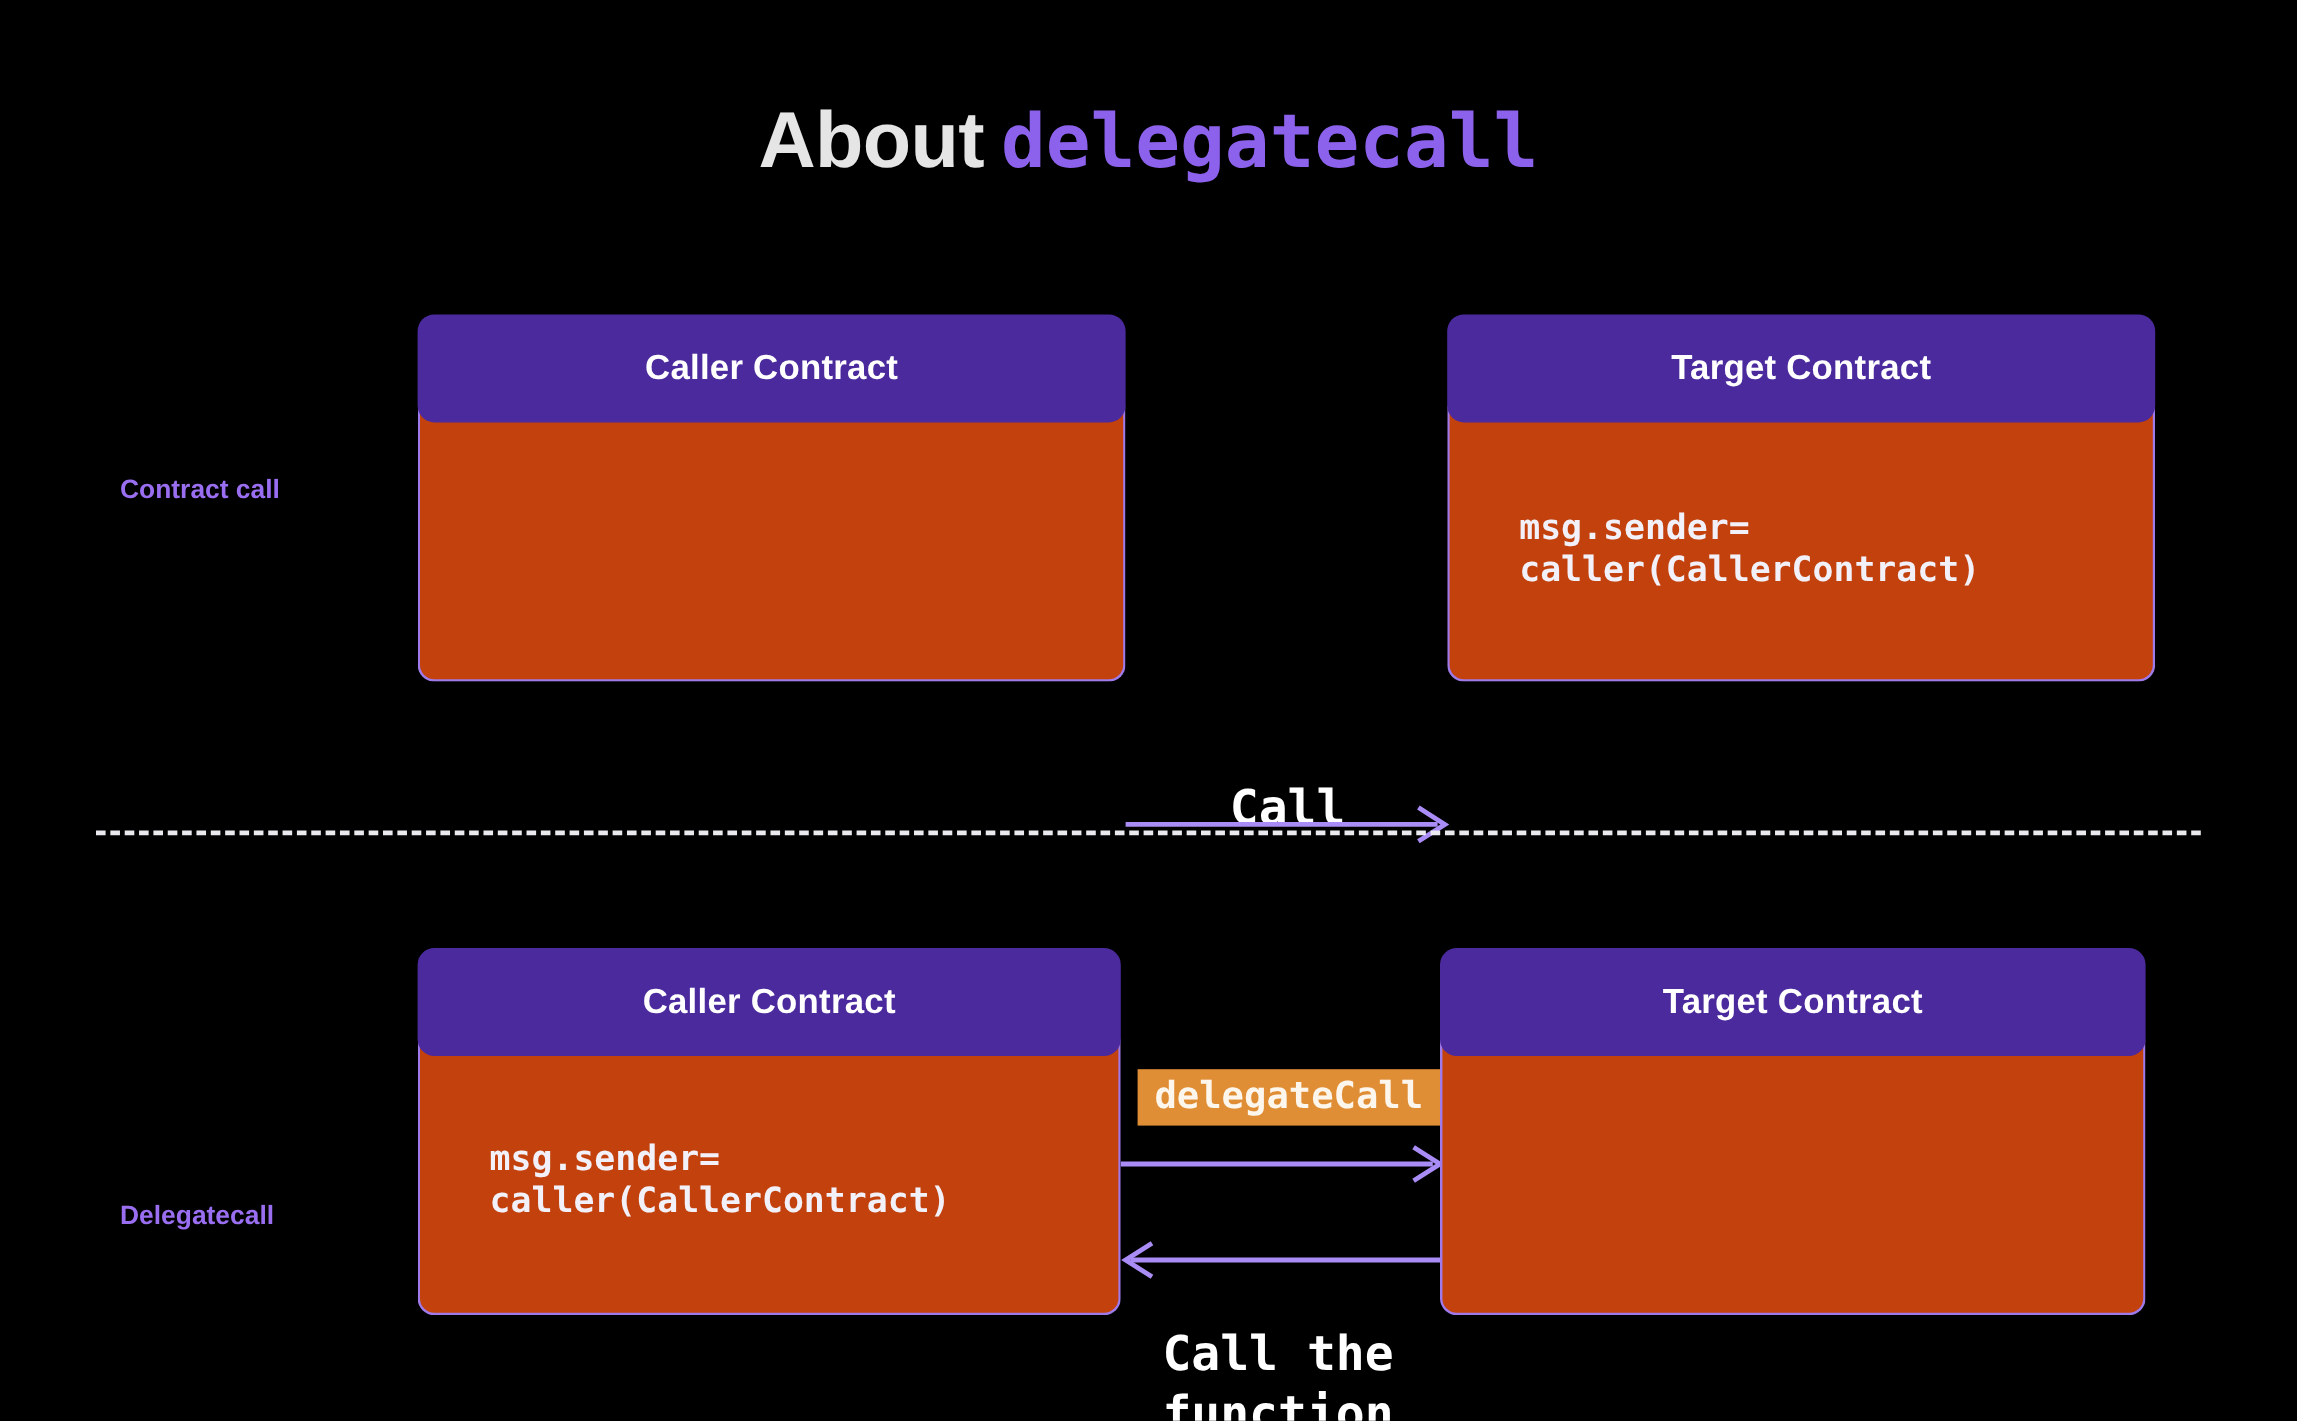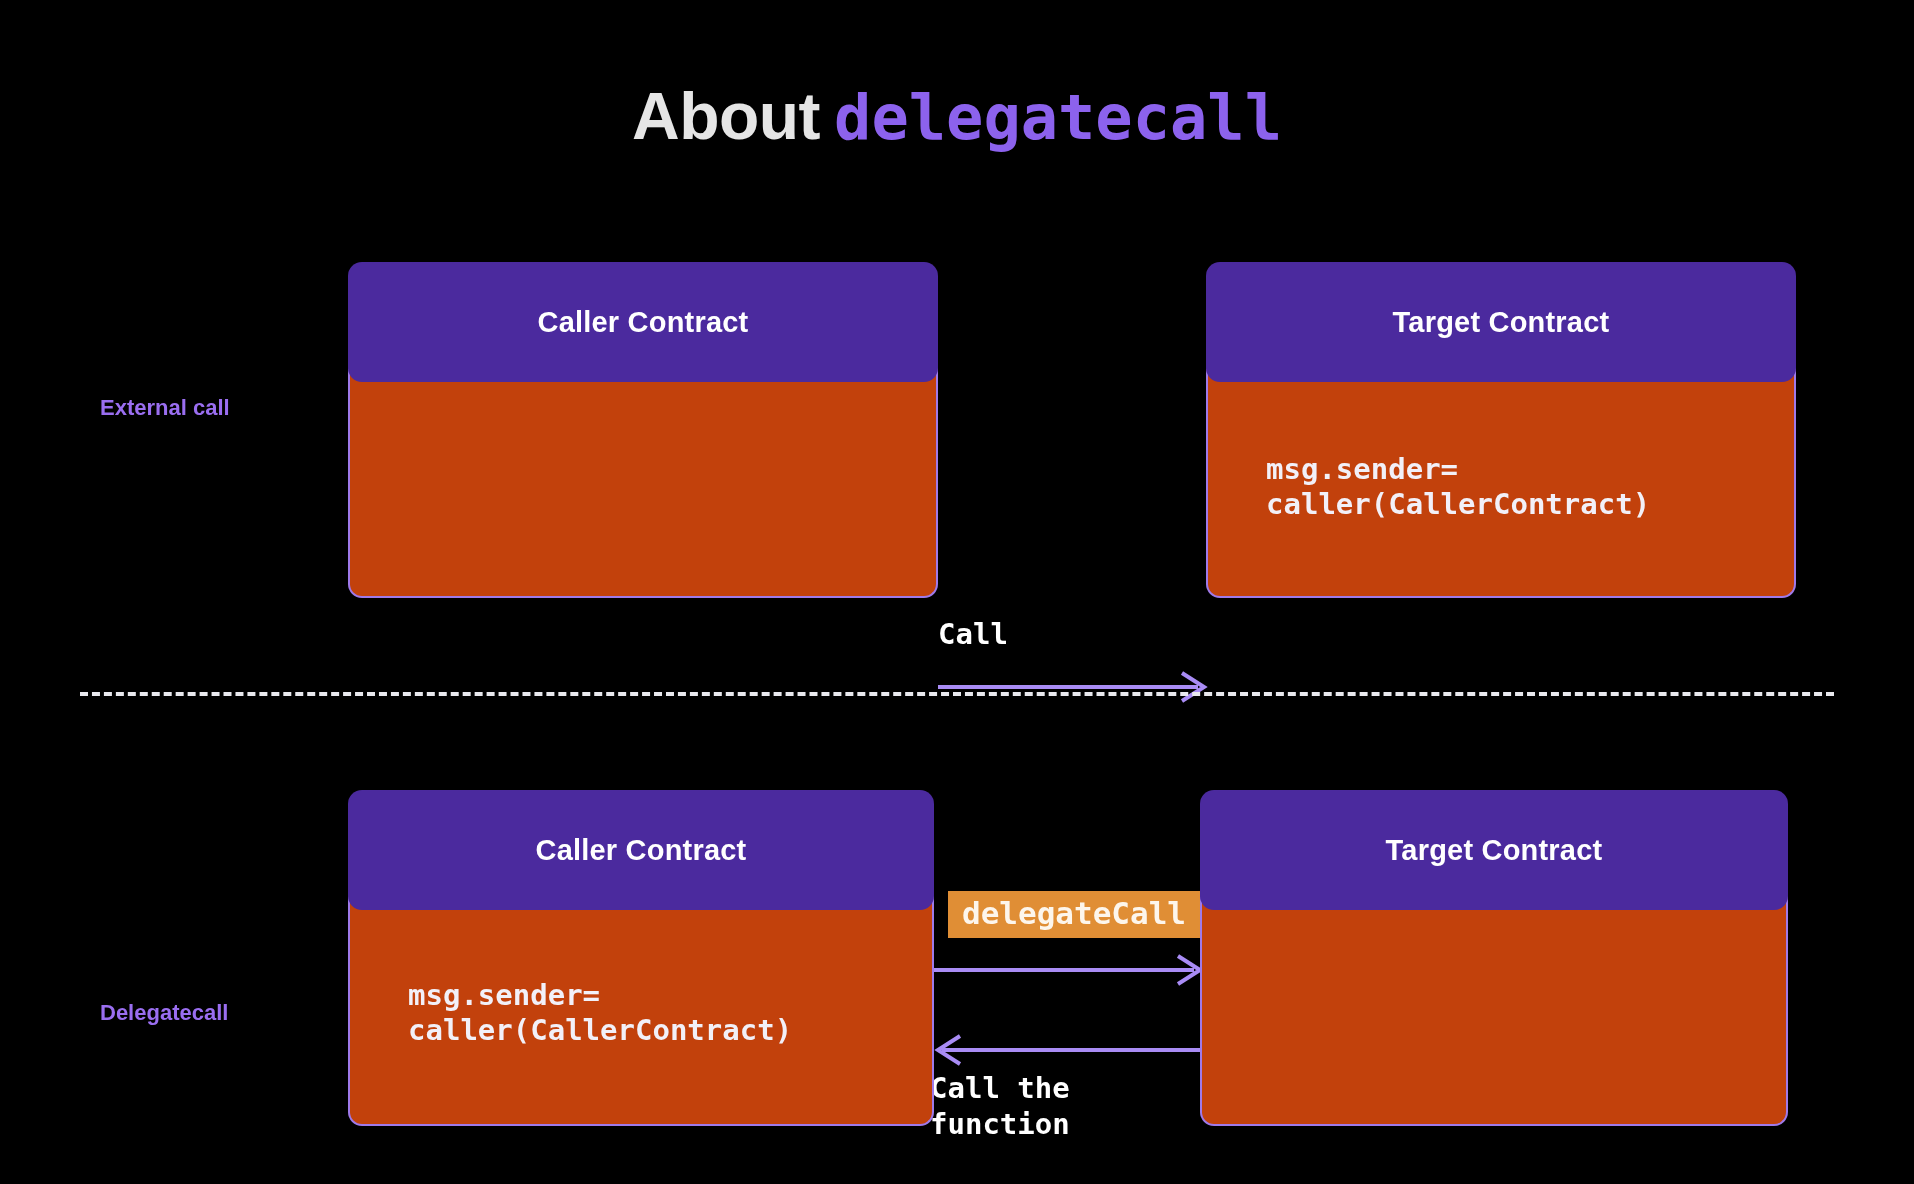--- a/index.html
+++ b/index.html
@@ -62,21 +62,21 @@
   }
   #label-external { top: 133px; }
   #label-delegate { top: 210px; }
 
   
   .contract-box {
     position: absolute;
     border-radius: 14px;
   }
   .box-header {
-    height: 120px;
+    height: 90px;
     background: #4b2a9e;
     border-radius: 14px;
     display: flex;
     align-items: center;
     justify-content: center;
     position: relative;
     z-index: 2;
   }
   .box-header-title {
     font-family: "Liberation Sans", sans-serif;
@@ -132,23 +132,25 @@
 
   
   .arrow-svg {
     position: absolute;
     overflow: visible;
   }
   .arrow-label {
     position: absolute;
     font-family: "DejaVu Sans Mono", monospace;
     font-weight: bold;
-    font-size: 29px;
+    font-size: 40px;
     color: #ffffff;
     white-space: pre-line;
+    text-align: center;
+    margin-top: 34px;
   }
 
   
   #arrow-call { left: 938px; top: 410px; }
   #label-call {
     left: 938px; top: 355px; width: 270px;
   }
 
   
   #arrow-delegate-forward { left: 934px; top: 955px; }
@@ -183,21 +185,21 @@
 </style>
 </head>
 <body>
 
 <div class="title">
   <span class="title-about">About</span><span class="title-code">delegatecall</span>
 </div>
 
 <div class="section" id="section-external">
 
-  <div class="row-label" id="label-external">External call</div>
+  <div class="row-label" id="label-external">Contract call</div>
 
   <div class="contract-box" id="caller-box-external">
     <div class="box-header">
       <span class="box-header-title">Caller Contract</span>
     </div>
     <div class="box-body">
       <div class="box-code"></div>
     </div>
   </div>
 

